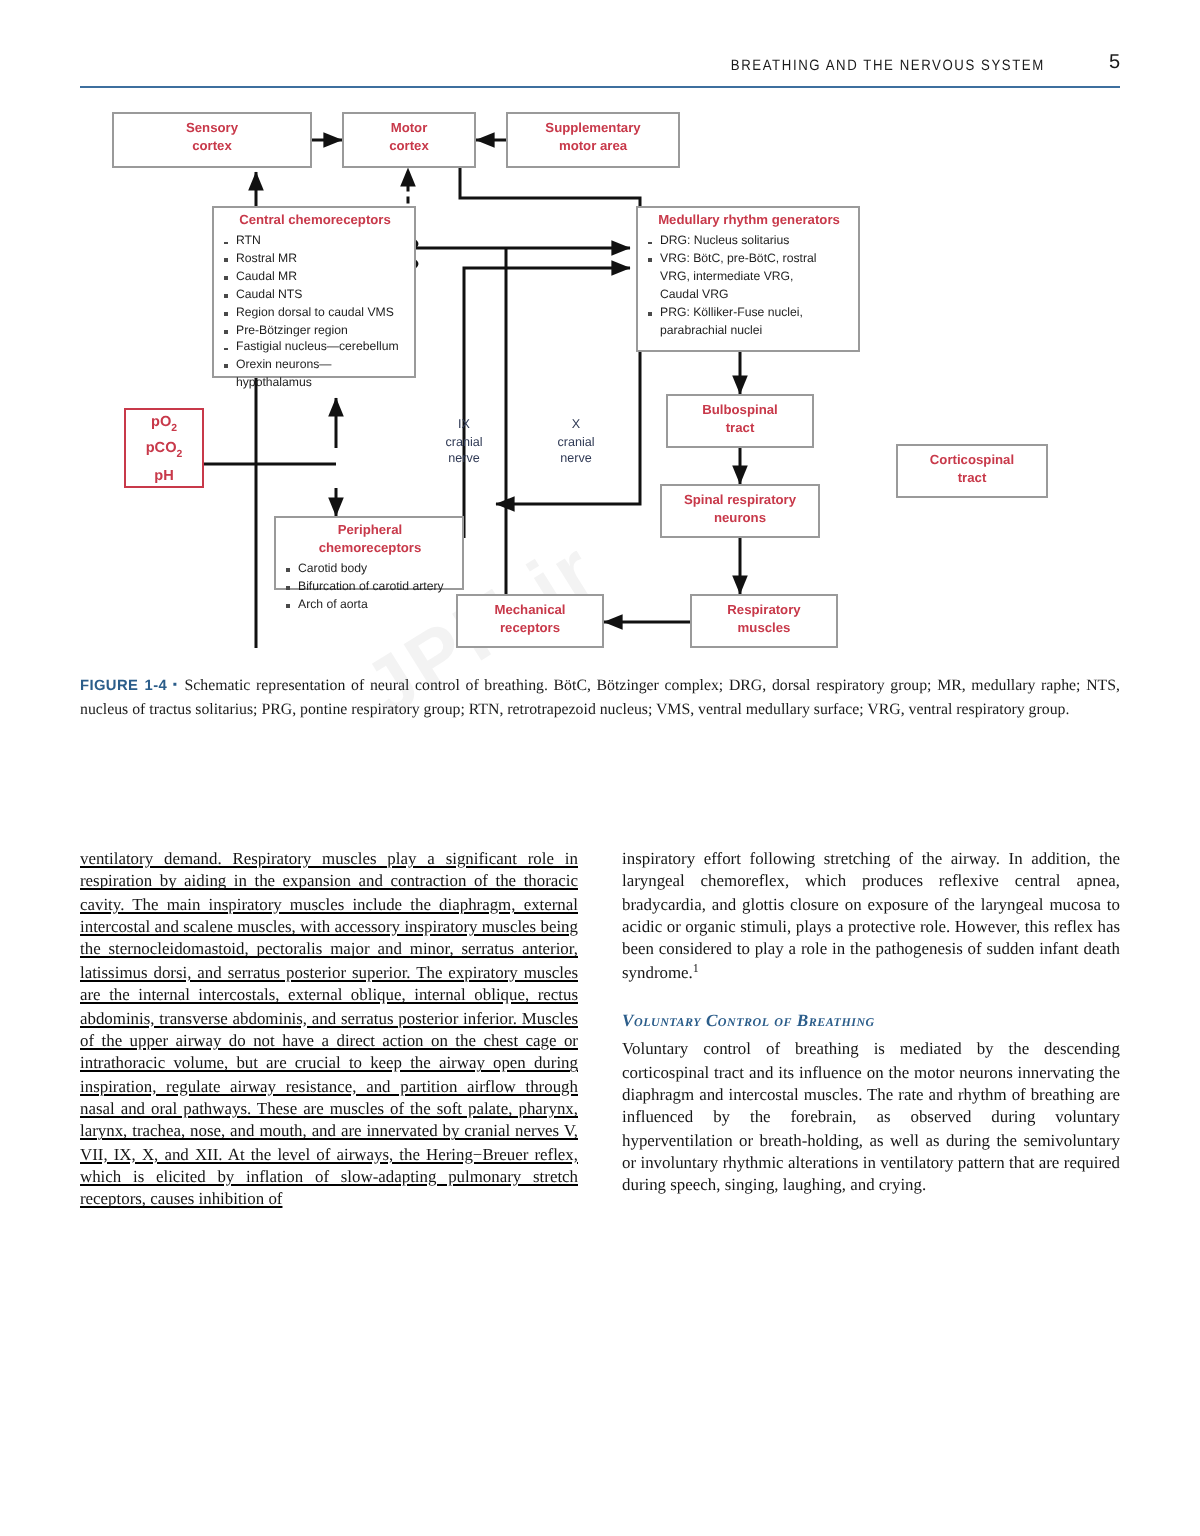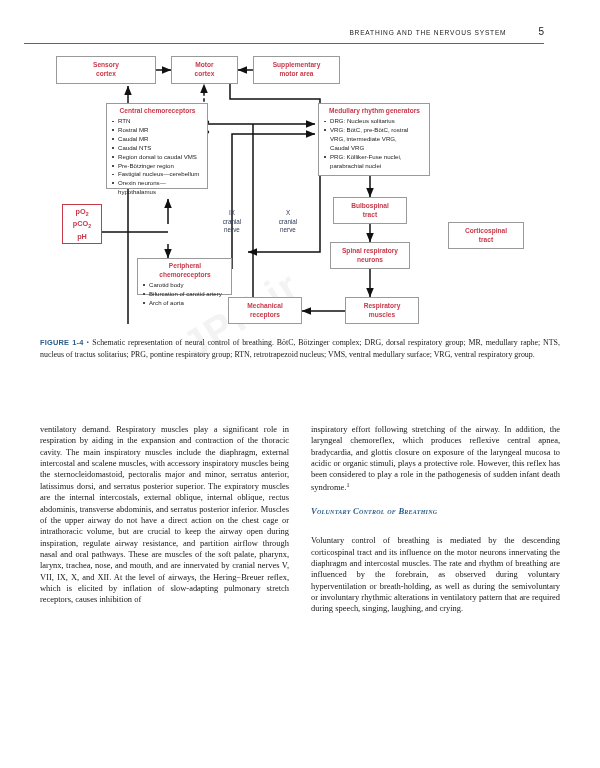--- a/index.html
+++ b/index.html
@@ -5,21 +5,21 @@
   html,body{margin:0;padding:0;}
   body{
     width:600px;height:768px;background:#ffffff;
     font-family:"Liberation Serif",serif;
     position:relative;overflow:hidden;
   }
   .page{position:absolute;inset:0;}
 
   
   .runhead{
-    position:absolute;left:24px;top:28px;width:520px;height:22px;text-align:center;
+    position:absolute;left:40px;top:28px;width:520px;height:22px;text-align:center;
   }
   .runhead .rh-title{
     position:absolute;right:38px;top:0;
     font-family:"Liberation Sans",sans-serif;
     font-size:7.5px;letter-spacing:.9px;color:#1a1a1a;
     transform:scaleX(.88);transform-origin:right top;
     white-space:nowrap;
   }
   .runhead .rh-page{
     position:absolute;right:0;top:-2px;
@@ -81,30 +81,30 @@
   }
   .fig-cap .cap-lbl{
     font-family:"Liberation Sans",sans-serif;
     font-weight:bold;font-size:7.4px;color:#2b5d8a;letter-spacing:.2px;
   }
   .fig-cap .cap-sq{color:#2b5d8a;font-size:6px;vertical-align:1px;}
 
   
   .cols{position:absolute;left:40px;top:424px;width:520px;height:300px;}
   .col{position:absolute;top:0;width:249px;}
-  .col.left{left:0;}
+  .col.left{left:0;text-decoration:underline;}
   .col.right{left:271px;}
   .col p{
     margin:0;font-size:8.45px;line-height:1.345;
     text-align:justify;text-justify:inter-word;color:#161616;
     hyphens:manual;
   }
   .col p sup{font-size:6px;vertical-align:3px;}
   .sec-head{
-    margin:0 0 19px 0;
+    margin:0 0 4px 0;
     font-family:"Liberation Serif",serif;
     font-style:italic;font-weight:bold;
     font-size:8.6px;color:#2b5d8a;
     font-variant:small-caps;letter-spacing:.25px;
   }
   .gap{height:13px;}
 
   
   .wmark{
     position:absolute;left:175px;top:330px;

